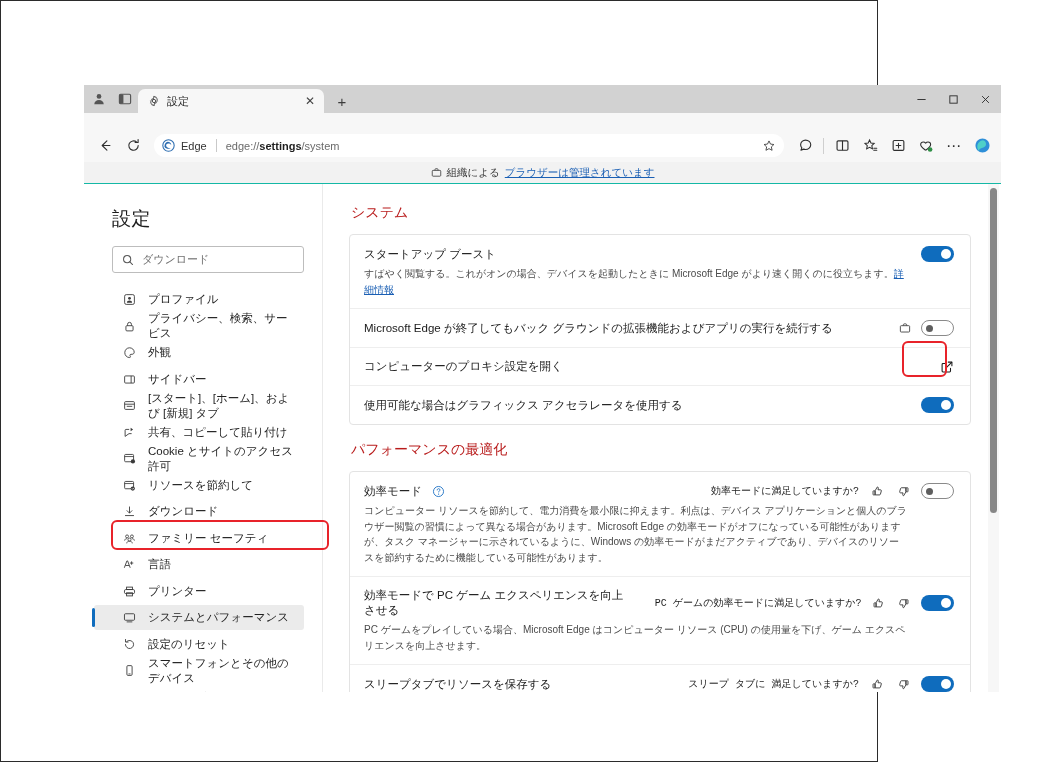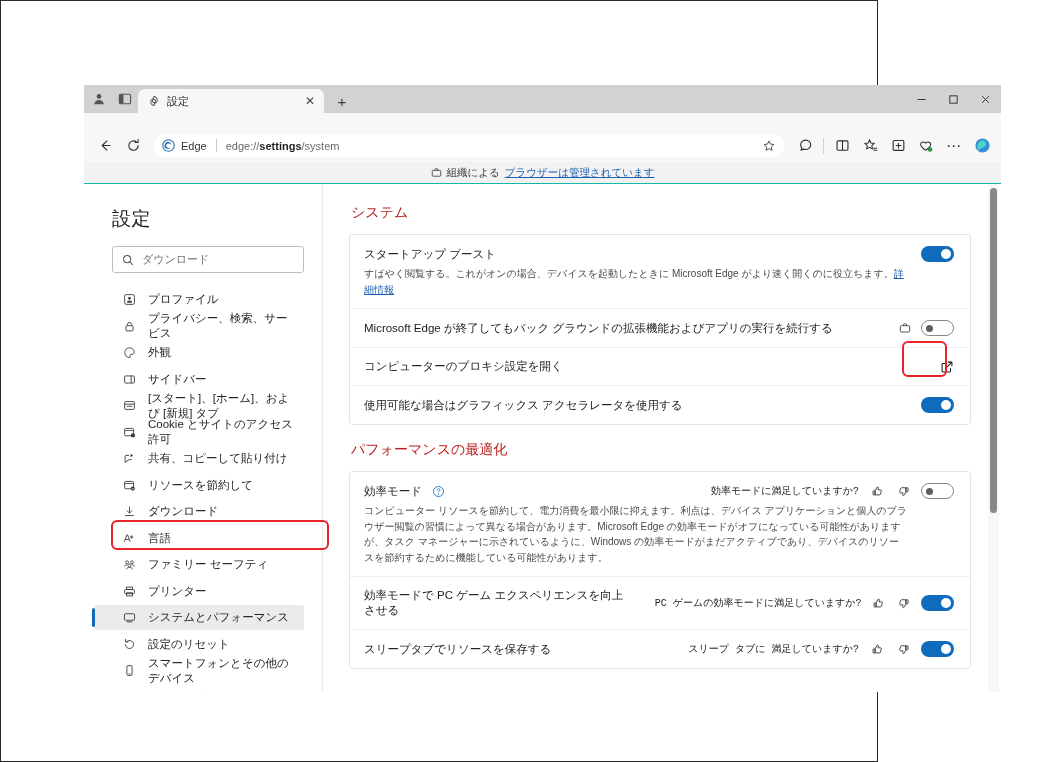--- a/index.html
+++ b/index.html
@@ -407,36 +407,36 @@
                   <rect x="2" y="3.2" width="12" height="9.6" rx="1.2" fill="none" stroke="#3a3a3a" stroke-width="1.1"></rect>
                   <path d="M2 6.4h12" stroke="#3a3a3a" stroke-width="1.1"></path>
                   <path d="M4.6 9h6.8" stroke="#3a3a3a" stroke-width="1.1"></path>
                 </svg>
               </span>
             <span>[スタート]、[ホーム]、および [新規] タブ</span>
           </div>
           <div class="navitem">
             <span class="nav-icon">
                 <svg width="13" height="13" viewBox="0 0 16 16">
+                  <path d="M2.6 12.8V5.2c0-.6.5-1 1-1h4" fill="none" stroke="#3a3a3a" stroke-width="1.1"></path>
+                  <path d="M2.6 12.8l4.8-3.4h3.2" fill="none" stroke="#3a3a3a" stroke-width="1.1"></path>
+                  <path d="M9.4 6.4l3-2.2-3-2.2v4.4z" fill="#3a3a3a"></path>
+                </svg>
+              </span>
+            <span>共有、コピーして貼り付け</span>
+          </div>
+          <div class="navitem">
+            <span class="nav-icon">
+                <svg width="13" height="13" viewBox="0 0 16 16">
                   <rect x="2" y="3" width="11" height="9" rx="1.2" fill="none" stroke="#3a3a3a" stroke-width="1.1"></rect>
                   <path d="M2 5.6h11" stroke="#3a3a3a" stroke-width="1"></path>
                   <circle cx="12.2" cy="11.6" r="2.6" fill="#3a3a3a"></circle>
                 </svg>
               </span>
             <span>Cookie とサイトのアクセス許可</span>
-          </div>
-          <div class="navitem">
-            <span class="nav-icon">
-                <svg width="13" height="13" viewBox="0 0 16 16">
-                  <path d="M2.6 12.8V5.2c0-.6.5-1 1-1h4" fill="none" stroke="#3a3a3a" stroke-width="1.1"></path>
-                  <path d="M2.6 12.8l4.8-3.4h3.2" fill="none" stroke="#3a3a3a" stroke-width="1.1"></path>
-                  <path d="M9.4 6.4l3-2.2-3-2.2v4.4z" fill="#3a3a3a"></path>
-                </svg>
-              </span>
-            <span>共有、コピーして貼り付け</span>
           </div>
           <div class="navitem">
             <span class="nav-icon">
                 <svg width="13" height="13" viewBox="0 0 16 16">
                   <rect x="2" y="3" width="11" height="9" rx="1.2" fill="none" stroke="#3a3a3a" stroke-width="1.1"></rect>
                   <path d="M2 5.6h11" stroke="#3a3a3a" stroke-width="1"></path>
                   <circle cx="12" cy="11.8" r="2.6" fill="#3a3a3a"></circle>
                   <path d="M10.9 11.8l.8.8 1.6-1.6" stroke="#fff" stroke-width="1" fill="none"></path>
                 </svg>
               </span>
@@ -447,37 +447,37 @@
                 <svg width="13" height="13" viewBox="0 0 16 16">
                   <path d="M8 2.4v7.2M5 7l3 3 3-3" fill="none" stroke="#3a3a3a" stroke-width="1.1" stroke-linecap="round" stroke-linejoin="round"></path>
                   <path d="M3 13h10" stroke="#3a3a3a" stroke-width="1.1" stroke-linecap="round"></path>
                 </svg>
               </span>
             <span>ダウンロード</span>
           </div>
           <div class="navitem">
             <span class="nav-icon">
                 <svg width="13" height="13" viewBox="0 0 16 16">
-                  <path d="M1.8 11.6L4.8 3.6h.9l3 8" fill="none" stroke="#3a3a3a" stroke-width="1.1" stroke-linecap="round"></path>
-                  <path d="M3 9.2h4.4" stroke="#3a3a3a" stroke-width="1.1"></path>
-                  <path d="M10.6 4.6v3.2M9 6.2h3.2" stroke="#3a3a3a" stroke-width="1.1" stroke-linecap="round"></path>
-                </svg>
-              </span>
-            <span>言語</span>
-          </div>
-          <div class="navitem">
-            <span class="nav-icon">
-                <svg width="13" height="13" viewBox="0 0 16 16">
                   <circle cx="5" cy="5.4" r="1.8" fill="none" stroke="#3a3a3a" stroke-width="1"></circle>
                   <circle cx="11" cy="5.4" r="1.8" fill="none" stroke="#3a3a3a" stroke-width="1"></circle>
                   <circle cx="8" cy="9.4" r="1.9" fill="none" stroke="#3a3a3a" stroke-width="1"></circle>
                   <path d="M2 10.6c0-1.6 1.3-2.4 3-2.4M14 10.6c0-1.6-1.3-2.4-3-2.4M4.6 14c0-1.8 1.5-2.7 3.4-2.7s3.4.9 3.4 2.7" fill="none" stroke="#3a3a3a" stroke-width="1"></path>
                 </svg>
               </span>
             <span>ファミリー セーフティ</span>
+          </div>
+          <div class="navitem">
+            <span class="nav-icon">
+                <svg width="13" height="13" viewBox="0 0 16 16">
+                  <path d="M1.8 11.6L4.8 3.6h.9l3 8" fill="none" stroke="#3a3a3a" stroke-width="1.1" stroke-linecap="round"></path>
+                  <path d="M3 9.2h4.4" stroke="#3a3a3a" stroke-width="1.1"></path>
+                  <path d="M10.6 4.6v3.2M9 6.2h3.2" stroke="#3a3a3a" stroke-width="1.1" stroke-linecap="round"></path>
+                </svg>
+              </span>
+            <span>言語</span>
           </div>
           <div class="navitem">
             <span class="nav-icon">
                 <svg width="13" height="13" viewBox="0 0 16 16">
                   <rect x="1.8" y="5.6" width="12.4" height="5" rx="1.6" fill="none" stroke="#3a3a3a" stroke-width="1.1"></rect>
                   <rect x="4.4" y="2.6" width="7.2" height="3" fill="none" stroke="#3a3a3a" stroke-width="1.1"></rect>
                   <rect x="4.4" y="9.6" width="7.2" height="3.8" fill="none" stroke="#3a3a3a" stroke-width="1.1"></rect>
                 </svg>
               </span>
             <span>プリンター</span>
@@ -617,20 +617,21 @@
                   </svg>
               </span>
               <span class="fb-icon">
                 <svg width="13" height="13" viewBox="0 0 16 16">
                     <path d="M11 8.4L8.4 13c-.8.3-1.5-.2-1.4-1.1l.4-2.2h-3c-.8 0-1.3-.7-1.1-1.4l1.1-4c.2-.6.6-.9 1.2-.9H11z" fill="none" stroke="#2b2b2b" stroke-width="1.05" stroke-linejoin="round"></path>
                     <rect x="11" y="3.4" width="2.5" height="5" rx=".6" fill="none" stroke="#2b2b2b" stroke-width="1.05"></rect>
                   </svg>
               </span>
               <span class="toggle on"></span>
             </div>
+            <div class="row-desc">PC ゲームをプレイしている場合、Microsoft Edge はコンピューター リソース (CPU) の使用量を下げ、ゲーム エクスペリエンスを向上させます。</div>
           </div>
 
           <div class="row">
             <div class="row-main">
               <span class="row-label">スリープタブでリソースを保存する</span>
               <span class="spacer"></span>
               <span class="feedback-q">スリープ タブに 満足していますか?</span>
               <span class="fb-icon">
                 <svg width="13" height="13" viewBox="0 0 16 16">
                     <path d="M5 7.2l2.6-4.6c.8-.3 1.5.2 1.4 1.1l-.4 2.2h3c.8 0 1.3.7 1.1 1.4l-1.1 4c-.2.6-.6.9-1.2.9H5z" fill="none" stroke="#2b2b2b" stroke-width="1.05" stroke-linejoin="round"></path>

